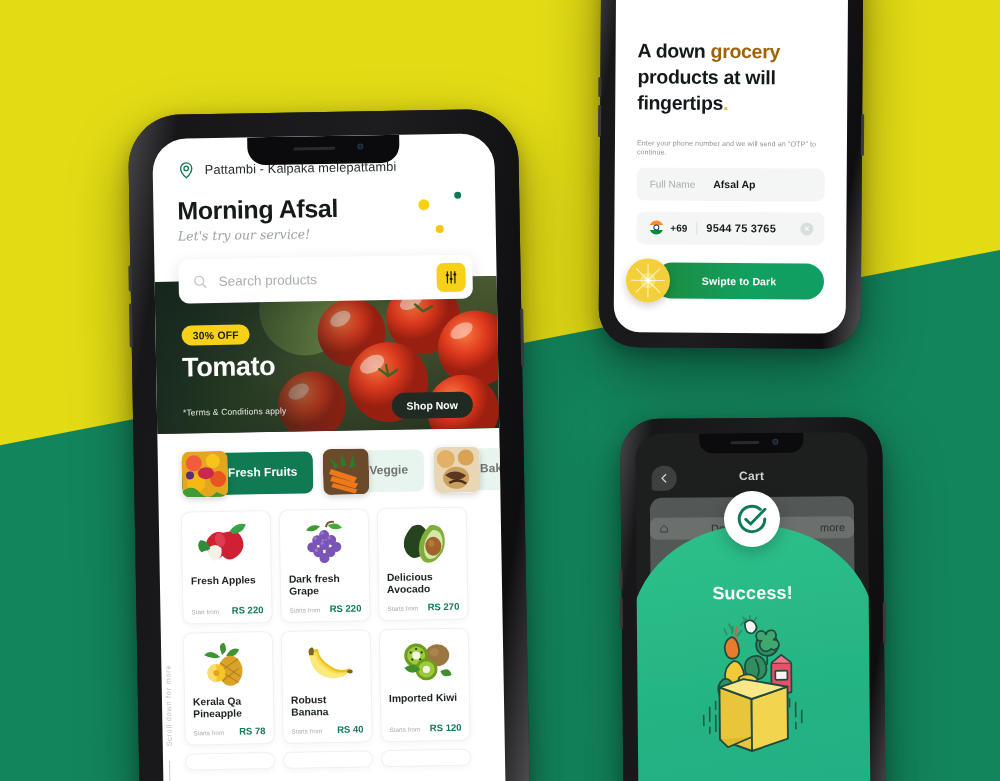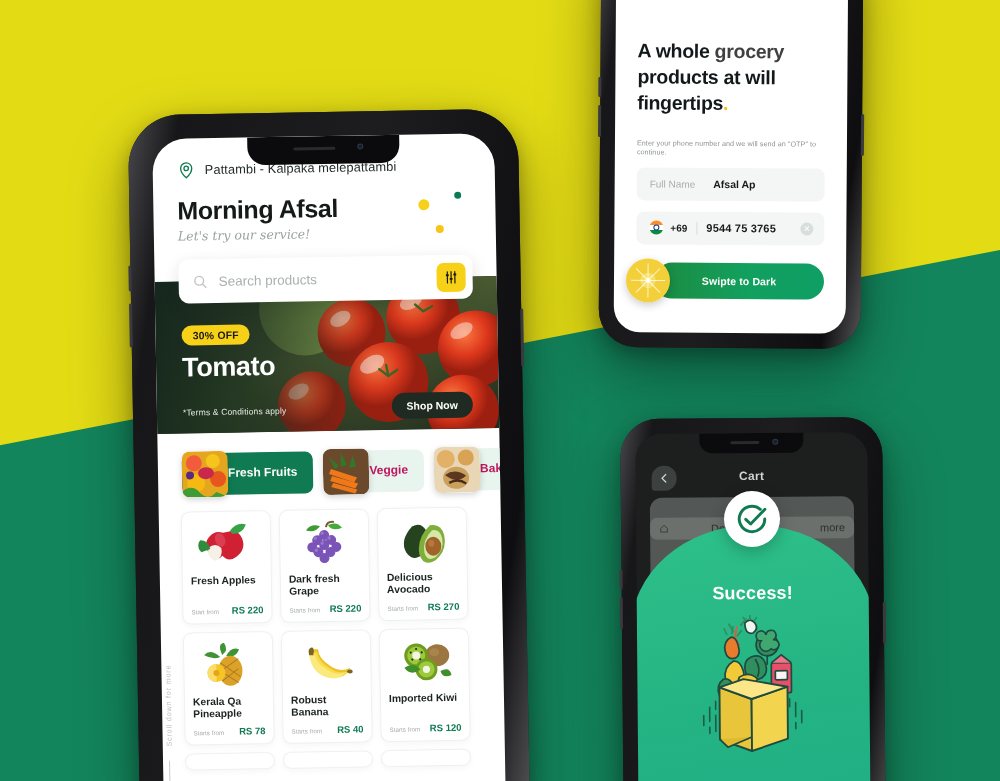--- a/index.html
+++ b/index.html
@@ -120,21 +120,21 @@
 
   
   .cats { display:flex; gap:10px; padding:18px 0 8px 24px; overflow:hidden; }
   .cat { position:relative; height:46px; display:flex; align-items:center; flex:none; }
   .cat .pill {
     height:42px; border-radius:8px; background:#e8f4ee;
     display:flex; align-items:center;
     padding:0 16px 0 46px; min-width:92px;
   }
   .cat.active .pill { background:#107b52; }
-  .cat .pill span { font-size:12px; font-weight:700; color:#be185d; line-height:1.15; }
+  .cat .pill span { font-size:12px; font-weight:700; color:#737373; line-height:1.15; }
   .cat.active .pill span { color:#fff; }
   .cat .thumb {
     position:absolute; left:0; top:0; width:46px; height:46px;
     border-radius:8px; overflow:hidden; z-index:3;
     box-shadow:0 2px 6px rgba(0,0,0,.18);
   }
 
   
   .grid { padding:6px 22px 0 22px; display:flex; flex-wrap:wrap; gap:8px; }
   .card {
@@ -164,21 +164,21 @@
 
   
   #phone-login {
     left:600px; top:-72px; width:262px; height:420px;
     border-radius:38px; transform:rotate(0.4deg);
   }
   #phone-login .screen { left:15px; top:15px; right:15px; bottom:15px; border-radius:26px; }
 
   .login-inner { padding:96px 22px 0 22px; }
   .login-h { font-size:19.5px; font-weight:700; color:#13191a; line-height:1.33; letter-spacing:-.3px; }
-  .login-h .g { color:#404040; }
+  .login-h .g { color:#a16207; }
   .login-h .d { color:#f0c518; }
   .login-note { font-size:7.2px; color:#8e9694; margin-top:22px; letter-spacing:.06px; }
   .fld {
     margin-top:11px; height:33px; background:#f4f6f5; border-radius:8px;
     display:flex; align-items:center; padding:0 13px; position:relative;
   }
   .fld .lab { font-size:10px; color:#a6aeac; }
   .fld .val { font-size:10.5px; color:#141b18; font-weight:700; margin-left:18px;text-align:right; }
   .flag {
     width:14px; height:14px; border-radius:50%; overflow:hidden; flex:none;
@@ -565,21 +565,21 @@
 <div class="phone" id="phone-login">
   <div class="bezel-inner"></div>
   <div class="side-btn" style="left:-2px; top:150px; width:3px; height:20px;"></div>
   <div class="side-btn" style="left:-2px; top:178px; width:3px; height:32px;"></div>
   <div class="side-btn" style="right:-2px; top:185px; width:3px; height:42px;"></div>
 
   <div class="screen">
 
     <div class="login-inner">
       <div class="login-h">
-        <span>A whole </span><span class="g">grocery</span><span> products at will fingertips</span><span class="d">.</span>
+        <span>A down </span><span class="g">grocery</span><span> products at will fingertips</span><span class="d">.</span>
       </div>
 
       <div class="login-note">Enter your phone number and we will send an "OTP" to continue.</div>
 
       <div class="fld">
         <span class="lab">Full Name</span>
         <span class="val">Afsal Ap</span>
       </div>
 
       <div class="fld">

